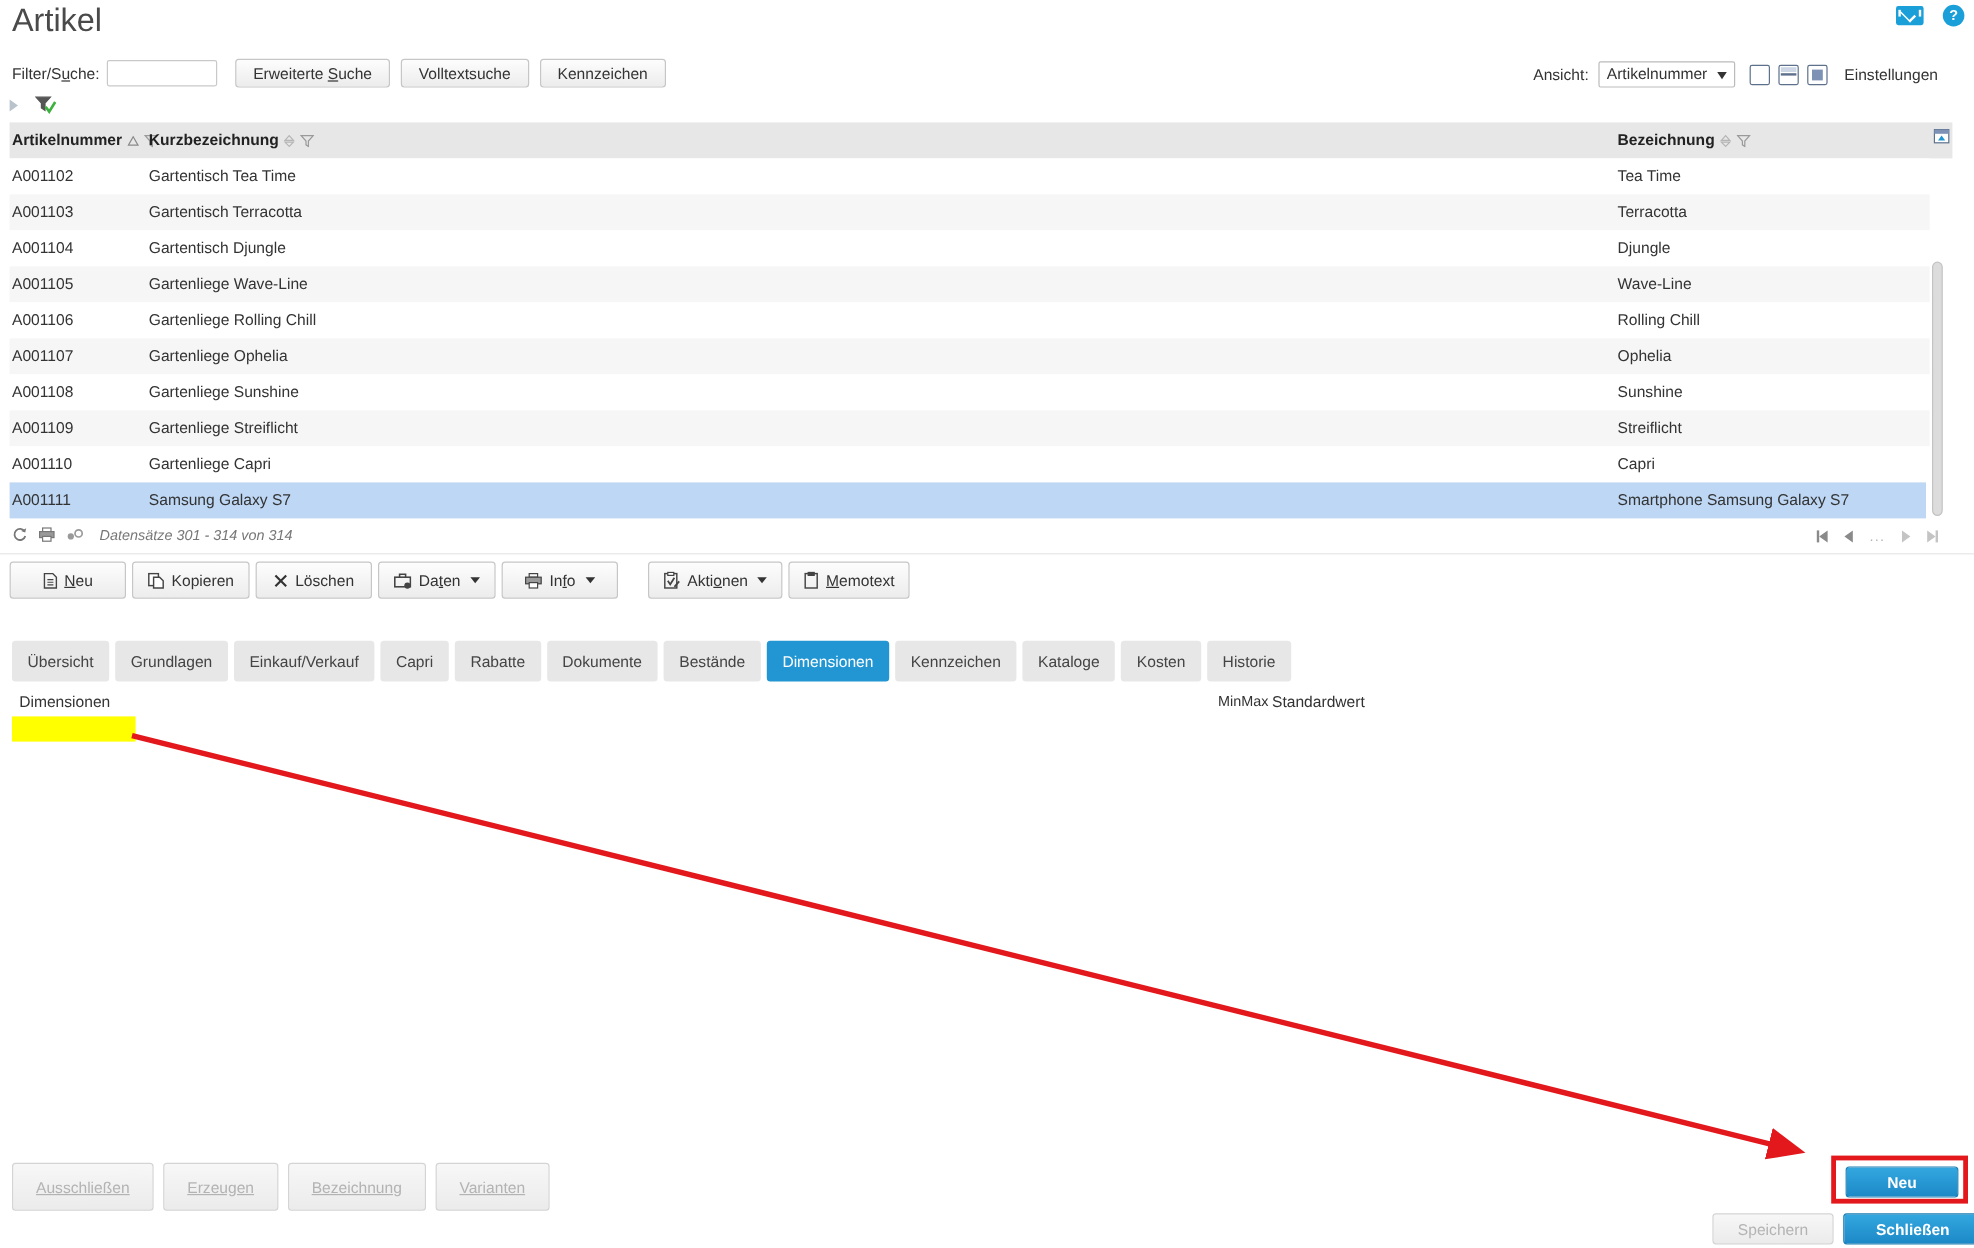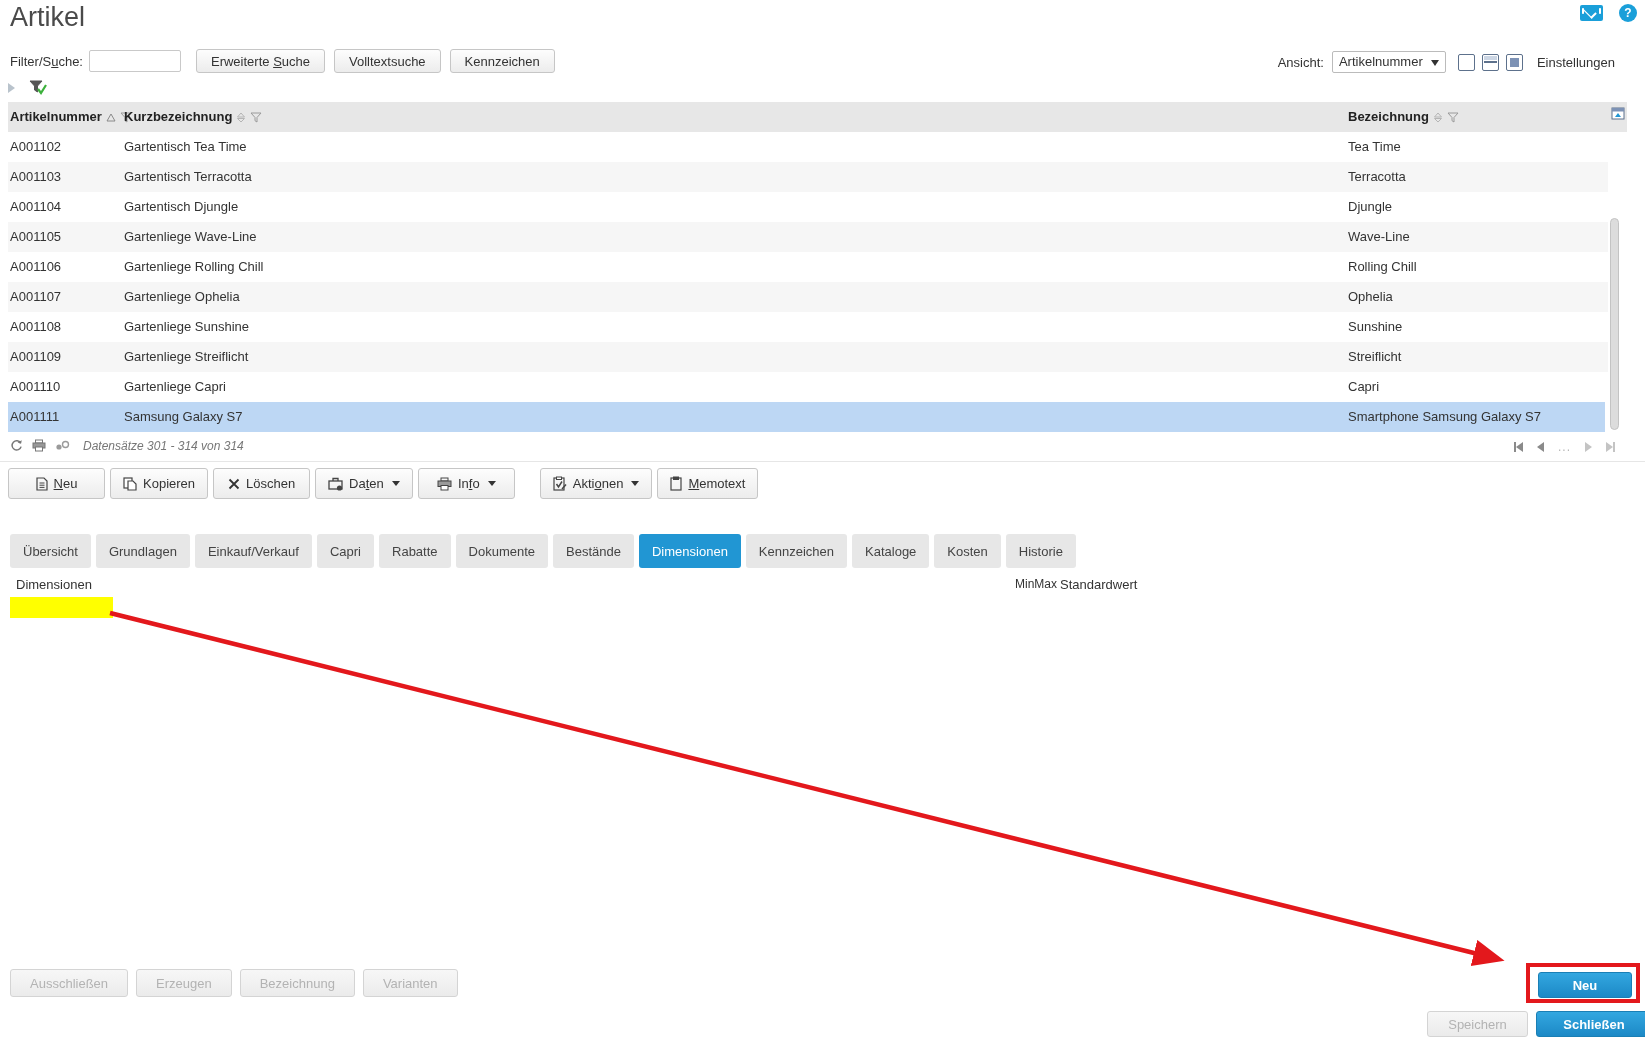--- a/index.html
+++ b/index.html
@@ -78,21 +78,21 @@
   .tab.active { background:#2196d3; color:#fff; }
 
   
   .dim-title { position:absolute; left:16px; top:577px; font-size:13px; color:#333; }
   .minmax-label { position:absolute; left:1015px; top:577px; font-size:12px; color:#333; }
   .standardwert-label { position:absolute; left:1060px; top:577px; font-size:13px; color:#333; }
   .yellow-field { position:absolute; left:10px; top:597px; width:103px; height:21px; background:#ffff00; cursor:pointer; }
 
   
   .footer-left { position:absolute; left:10px; top:969px; display:flex; gap:8px; }
-  .dbtn { height:28px; border:1px solid #d4d4d4; border-radius:3px; background:linear-gradient(#f7f7f7,#ebebeb); color:#b3b3b3; font-size:13px; padding:0 19px; font-family:"Liberation Sans",sans-serif; }
+  .dbtn { height:40px; border:1px solid #d4d4d4; border-radius:3px; background:linear-gradient(#f7f7f7,#ebebeb); color:#b3b3b3; font-size:13px; padding:0 19px; font-family:"Liberation Sans",sans-serif;text-decoration:underline; }
   .bluebtn { position:absolute; border:1px solid #1a7fb5; border-radius:3px; background:linear-gradient(#33a7e0,#1c89c6); color:#fff; font-size:13px; font-weight:bold; font-family:"Liberation Sans",sans-serif; cursor:pointer; }
   .neu-btn { left:1538px; top:972px; width:94px; height:26px; }
   .schliessen-btn { left:1536px; top:1011px; width:116px; height:26px; }
   .speichern-btn { position:absolute; left:1427px; top:1011px; width:101px; height:26px; border:1px solid #d4d4d4; border-radius:3px; background:linear-gradient(#f7f7f7,#ebebeb); color:#b3b3b3; font-size:13px; font-family:"Liberation Sans",sans-serif; }
 
   
   .annot-rect { position:absolute; left:1526px; top:963px; width:114px; height:40px; border:4px solid #e3181c; pointer-events:none; z-index:40; }
   .annot-svg { position:absolute; left:0; top:0; width:1645px; height:1040px; pointer-events:none; z-index:50; }
   svg.mini { display:block; }
 </style>

